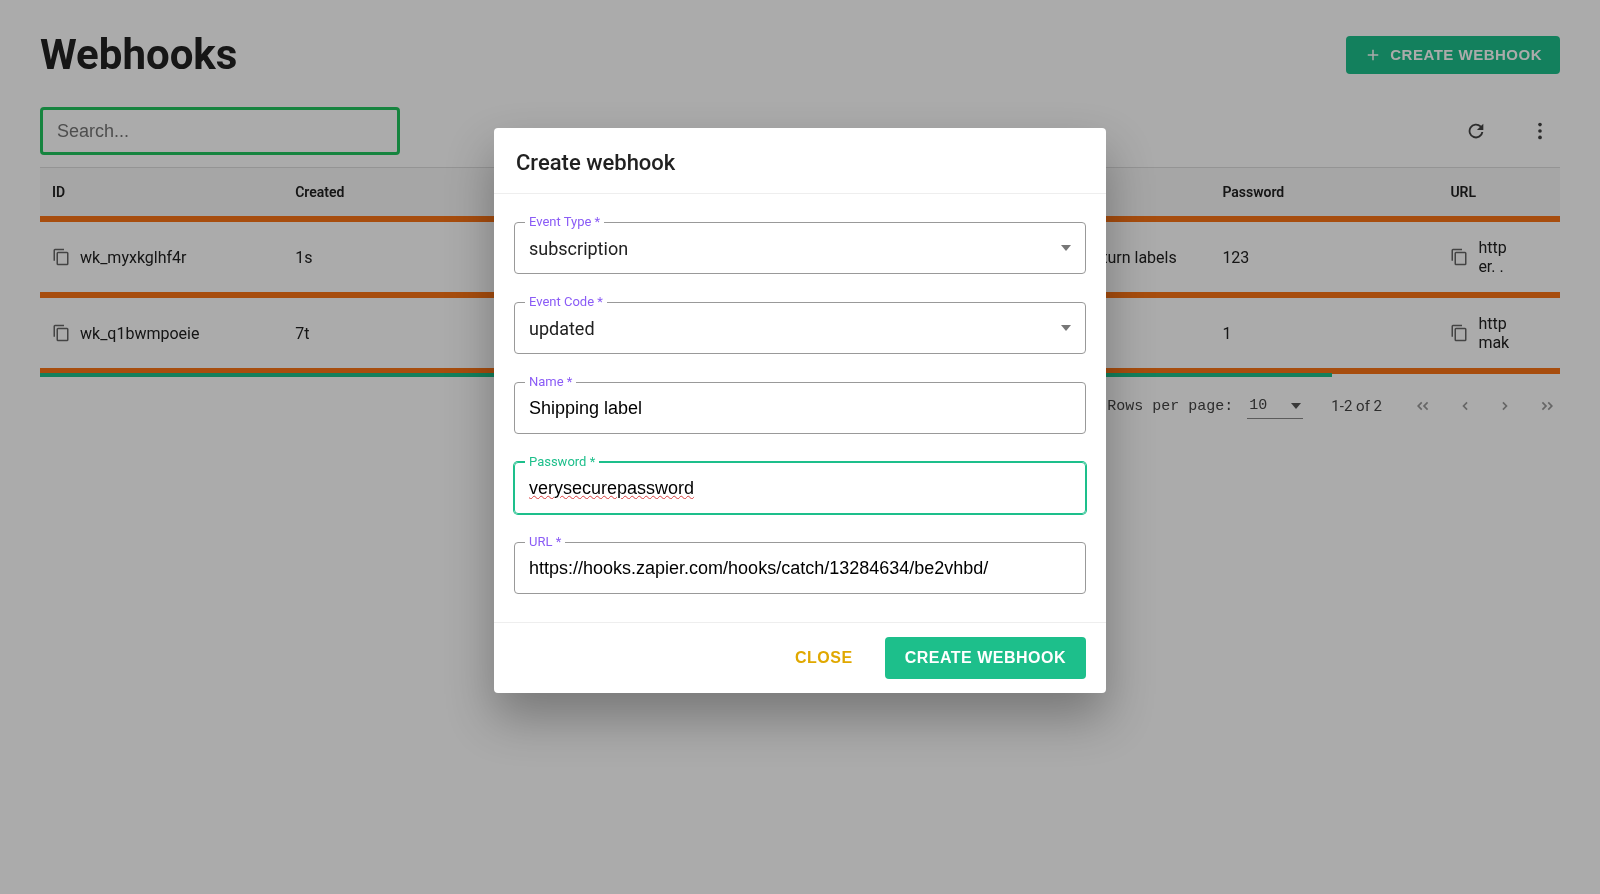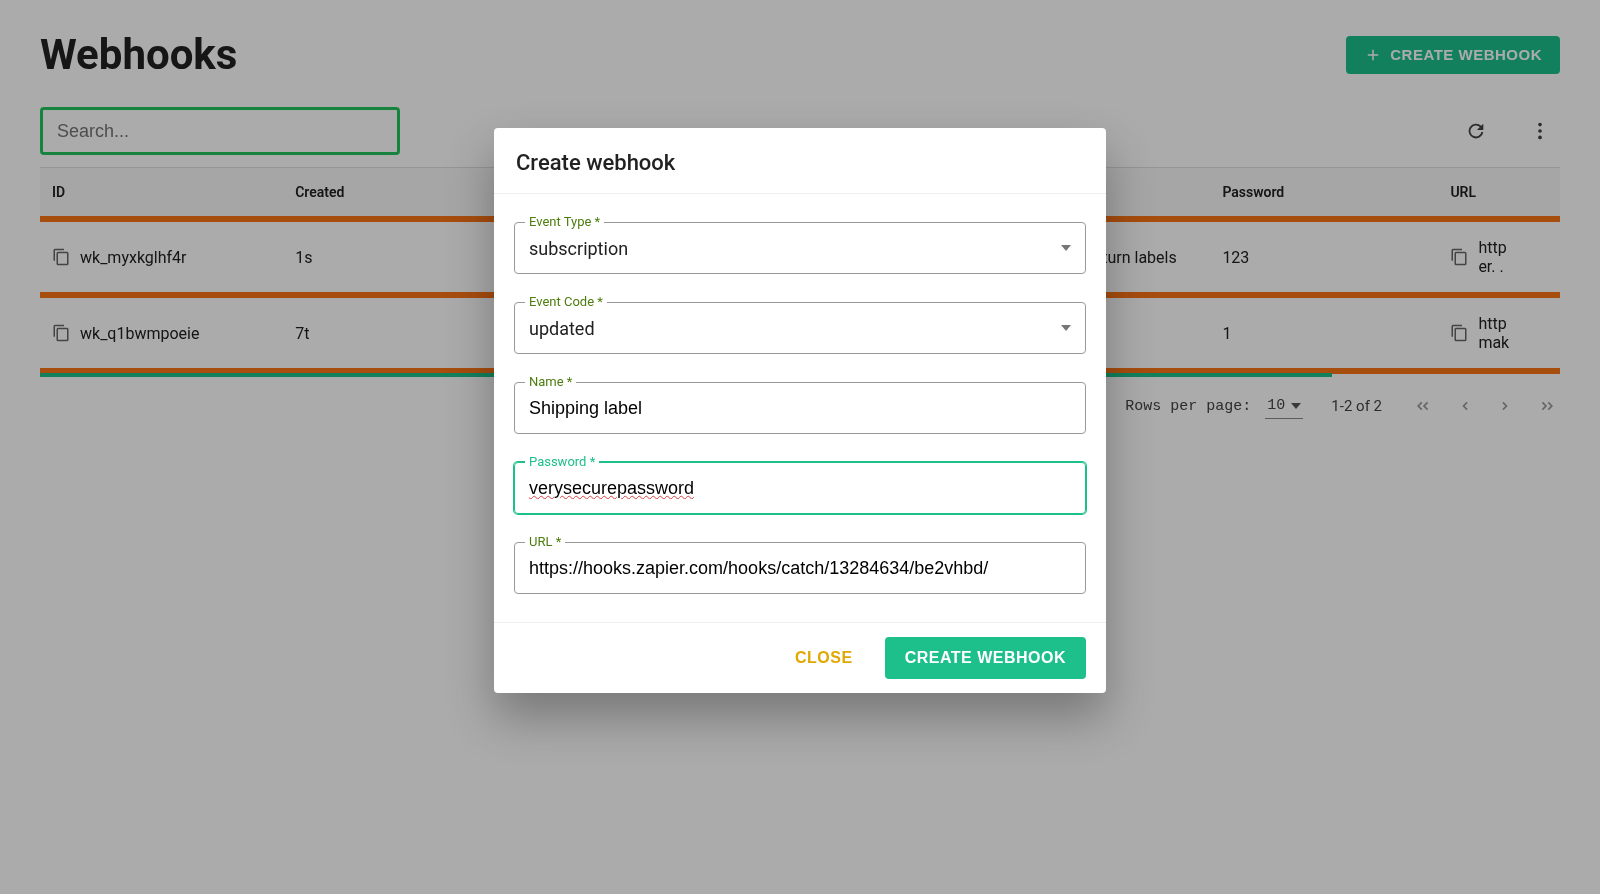--- a/index.html
+++ b/index.html
@@ -118,21 +118,21 @@
   .table-footer{
     display:flex;
     justify-content:flex-end;
     align-items:center;
     gap: 28px;
     padding: 16px 0;
     font-size: 15px;
     color:#444;
   }
   .rpp { display:flex; align-items:center; gap: 14px; font-family: Liberation Mono, monospace; }
-  .rpp-select{ display:flex; align-items:center; gap:6px; border-bottom:1px solid #888; padding:4px 2px; cursor:pointer;}
+  .rpp-select{ display:flex; align-items:center; gap:24px; border-bottom:1px solid #888; padding:4px 2px; cursor:pointer;}
   .pager { display:flex; align-items:center; gap: 18px;}
   .pager .nav-ic { width:24px; height:24px; display:flex; align-items:center; justify-content:center; cursor:pointer;}
   .pager svg{ width:20px; height:20px; fill:#999;}
 
   
   .overlay {
     position: absolute;
     inset: 0;
     background: rgba(0,0,0,.33);
     display:flex;
@@ -169,21 +169,21 @@
     border-color: #1dbf8b;
     box-shadow: 0 0 0 1px #1dbf8b;
   }
   .field-label{
     position:absolute;
     top: -9px;
     left: 10px;
     background:#fff;
     padding: 0 4px;
     font-size: 13px;
-    color:#4d7c0f;
+    color:#8b5cf6;
   }
   .field.focused .field-label{ color:#1dbf8b; }
   .field input, .field .select-text{
     border:none;
     outline:none;
     font-size: 18px;
     width:100%;
     background:transparent;
   }
   .field .caret{

